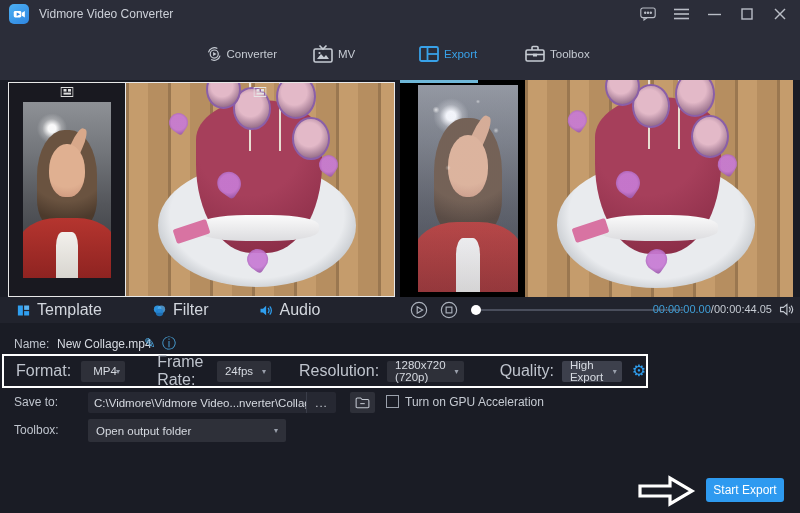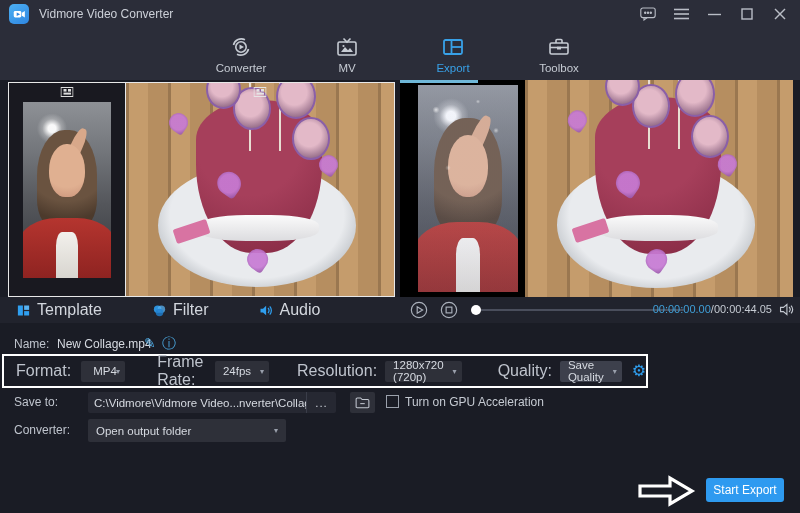--- a/index.html
+++ b/index.html
@@ -9,21 +9,21 @@
 
   
   .titlebar { position:absolute; left:0; top:0; width:800px; height:28px; background:#2b2d39; display:flex; align-items:center; }
   .app-icon { width:20px; height:20px; margin-left:9px; border-radius:5px; background:linear-gradient(145deg,#4db0f2,#2e86e2); display:flex; align-items:center; justify-content:center; }
   .app-title { margin-left:10px; font-size:12px; color:#ccd0d8; }
   .win-controls { position:absolute; right:12px; top:0; height:28px; display:flex; align-items:center; gap:17px; }
   .win-btn { width:16px; height:16px; display:flex; align-items:center; justify-content:center; color:#b9bdc6; cursor:pointer; }
 
   
   .navbar { position:absolute; left:0; top:28px; width:800px; height:52px; background:#2b2d39; display:flex; justify-content:center; align-items:center; gap:34px; }
-  .nav-tab { width:72px; display:flex; flex-direction:column; align-items:center; gap:3px; color:#c6cbd3; cursor:pointer; }
+  .nav-tab { width:72px; display:flex; flex-direction:row; align-items:center; gap:3px; color:#c6cbd3; cursor:pointer; }
   .nav-tab .nt-label { font-size:11.5px; }
   .nav-tab.active { color:#38a1e8; }
 
   
   .editor { position:absolute; left:8px; top:82px; width:387px; height:215px; border:1px solid #e8e8e8; display:flex; background:#101014; }
   .pane-left { position:relative; width:117px; height:100%; background:#191920; border-right:1px solid #e8e8e8; }
   .pane-right { position:relative; flex:1; height:100%; outline:2px dashed #e0572a; outline-offset:-2px; overflow:hidden; }
   .film-icon { position:absolute; top:4px; left:50%; transform:translateX(-50%); z-index:5; opacity:.95; }
 
   
@@ -334,41 +334,41 @@
       <span>24fps</span>
       <span class="caret">▾</span>
     </div>
     <span class="fb-label" style="margin-left:28px;">Resolution:</span>
     <div class="dd" style="margin-left:8px; width:100px;">
       <span>1280x720 (720p)</span>
       <span class="caret">▾</span>
     </div>
     <span class="fb-label" style="margin-left:36px;">Quality:</span>
     <div class="dd dd-light" style="margin-left:8px; width:84px;">
-      <span>Save Quality</span>
+      <span>High Export</span>
       <span class="caret">▾</span>
     </div>
     <span class="icon-btn" style="position:static; margin-left:10px; font-size:16px; color:#2f9ff0;">⚙</span>
   </div>
 
   <span class="flabel" style="left:14px; top:395px;">Save to:</span>
   <div class="path-field">
     <span class="path-text">C:\Vidmore\Vidmore Video...nverter\Collage Exported</span>
     <span class="path-browse">...</span>
   </div>
   <div class="folder-btn">
     <svg width="15" height="13" viewBox="0 0 20 17" fill="none" stroke="#c2c7d0" stroke-width="1.4">
         <path d="M1.5 4 a1.5 1.5 0 0 1 1.5 -1.5 h4.5 l2 2 h7.5 a1.5 1.5 0 0 1 1.5 1.5 v8 a1.5 1.5 0 0 1 -1.5 1.5 h-14 a1.5 1.5 0 0 1 -1.5 -1.5 z"></path>
         <line x1="7" y1="10" x2="13" y2="10"></line>
       </svg>
   </div>
   <div class="gpu-check"></div>
   <span class="gpu-label">Turn on GPU Acceleration</span>
 
-  <span class="flabel" style="left:14px; top:423px;">Converter:</span>
+  <span class="flabel" style="left:14px; top:423px;">Toolbox:</span>
   <div class="complete-dd">
     <span>Open output folder</span>
     <span class="caret">▾</span>
   </div>
 
   <div class="arrow-ann">
     <svg width="62" height="34" viewBox="0 0 62 34" fill="none" stroke="#ffffff" stroke-width="3.2" stroke-linejoin="miter">
         <polygon points="4,12 34,12 34,4 56,17 34,30 34,22 4,22"></polygon>
       </svg>
   </div>

